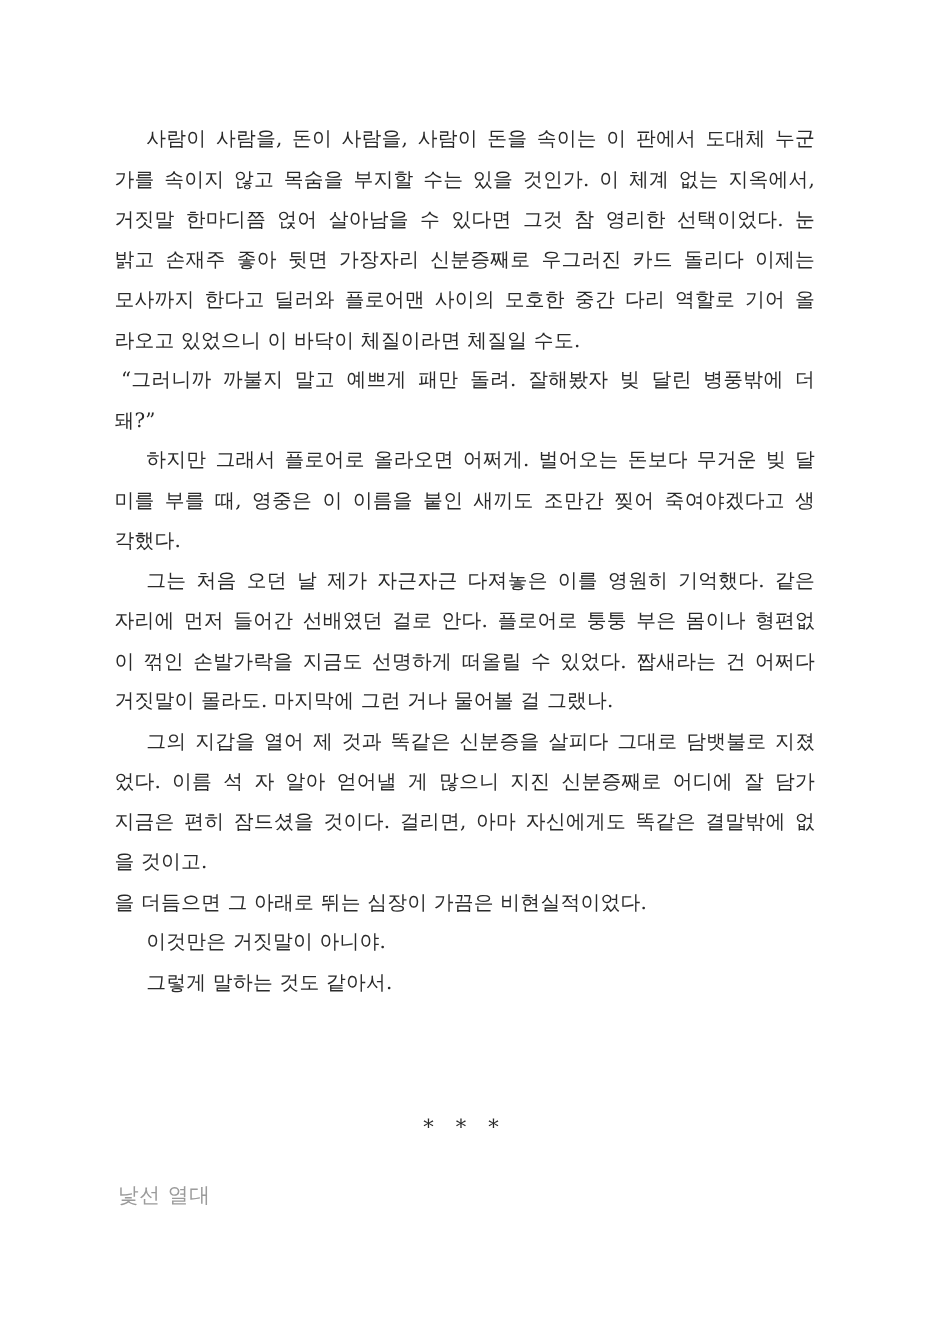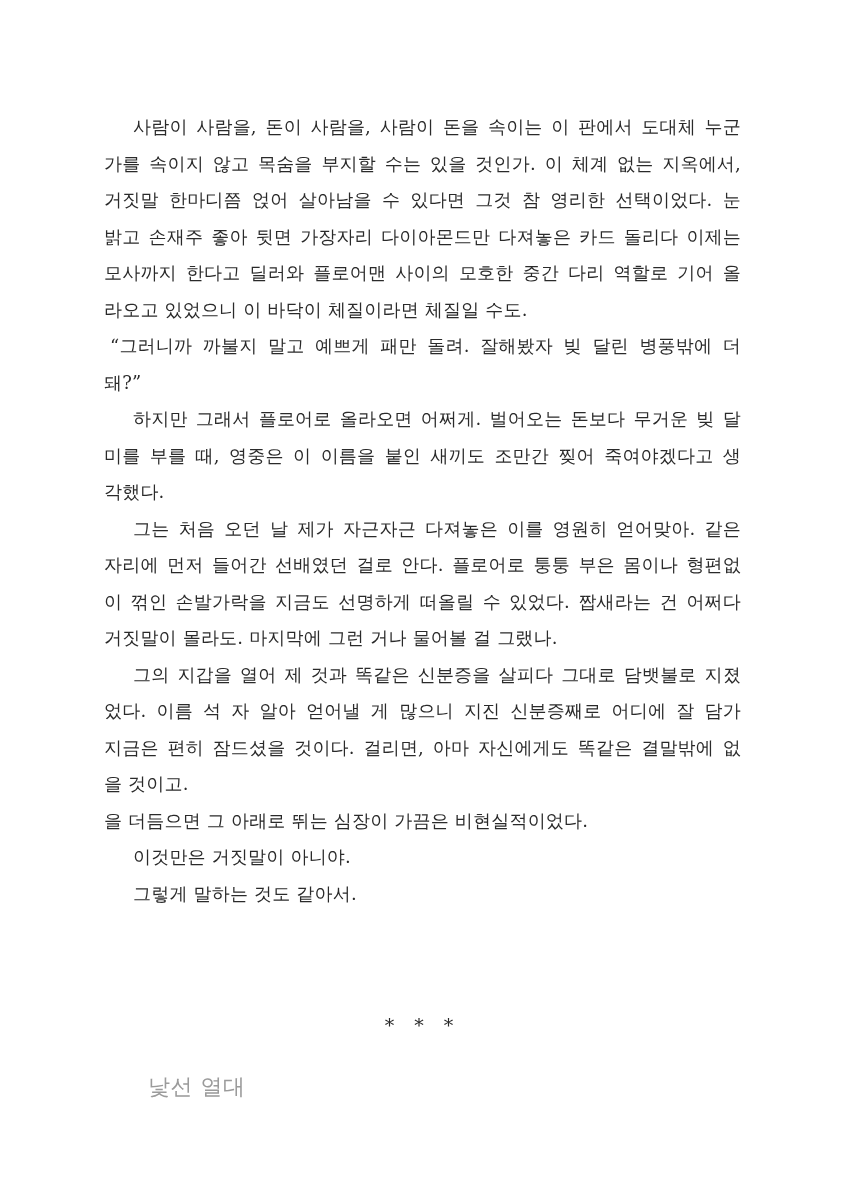--- a/index.html
+++ b/index.html
@@ -49,50 +49,49 @@
     color: #2a2a2a;
     font-size: 19px;
     letter-spacing: 7px;
     line-height: 30px;
   }
   .footer {
     position: absolute;
     left: 107px;
     top: 1075px;
     color: #9b9b9b;
-    font-size: 22px;
+    font-size: 19px;
     letter-spacing: 0.5px;
     line-height: 24px;
-    margin-left: 41px;
   }
 </style>
 </head>
 <body>
 
 <div class="page">
   <main class="text-body" id="text-body">
       <div class="paragraph">
         <div class="line first">사람이 사람을, 돈이 사람을, 사람이 돈을 속이는 이 판에서 도대체 누군</div>
         <div class="line">가를 속이지 않고 목숨을 부지할 수는 있을 것인가. 이 체계 없는 지옥에서,</div>
         <div class="line">거짓말 한마디쯤 얹어 살아남을 수 있다면 그것 참 영리한 선택이었다. 눈</div>
-        <div class="line">밝고 손재주 좋아 뒷면 가장자리 다이아몬드만 다져놓은 카드 돌리다 이제는</div>
+        <div class="line">밝고 손재주 좋아 뒷면 가장자리 신분증째로 우그러진 카드 돌리다 이제는</div>
         <div class="line">모사까지 한다고 딜러와 플로어맨 사이의 모호한 중간 다리 역할로 기어 올</div>
         <div class="line last">라오고 있었으니 이 바닥이 체질이라면 체질일 수도.</div>
       </div>
       <div class="paragraph dialogue">
         <div class="line first">“그러니까 까불지 말고 예쁘게 패만 돌려. 잘해봤자 빚 달린 병풍밖에 더</div>
         <div class="line last">돼?”</div>
       </div>
       <div class="paragraph">
         <div class="line first">하지만 그래서 플로어로 올라오면 어쩌게. 벌어오는 돈보다 무거운 빚 달</div>
         <div class="line">미를 부를 때, 영중은 이 이름을 붙인 새끼도 조만간 찢어 죽여야겠다고 생</div>
         <div class="line last">각했다.</div>
       </div>
       <div class="paragraph">
-        <div class="line first">그는 처음 오던 날 제가 자근자근 다져놓은 이를 영원히 얻어맞아. 같은</div>
+        <div class="line first">그는 처음 오던 날 제가 자근자근 다져놓은 이를 영원히 기억했다. 같은</div>
         <div class="line">자리에 먼저 들어간 선배였던 걸로 안다. 플로어로 퉁퉁 부은 몸이나 형편없</div>
         <div class="line">이 꺾인 손발가락을 지금도 선명하게 떠올릴 수 있었다. 짭새라는 건 어쩌다</div>
         <div class="line last">거짓말이 몰라도. 마지막에 그런 거나 물어볼 걸 그랬나.</div>
       </div>
       <div class="paragraph">
         <div class="line first">그의 지갑을 열어 제 것과 똑같은 신분증을 살피다 그대로 담뱃불로 지졌</div>
         <div class="line">었다. 이름 석 자 알아 얻어낼 게 많으니 지진 신분증째로 어디에 잘 담가</div>
         <div class="line">지금은 편히 잠드셨을 것이다. 걸리면, 아마 자신에게도 똑같은 결말밖에 없</div>
         <div class="line last">을 것이고.</div>
       </div>

